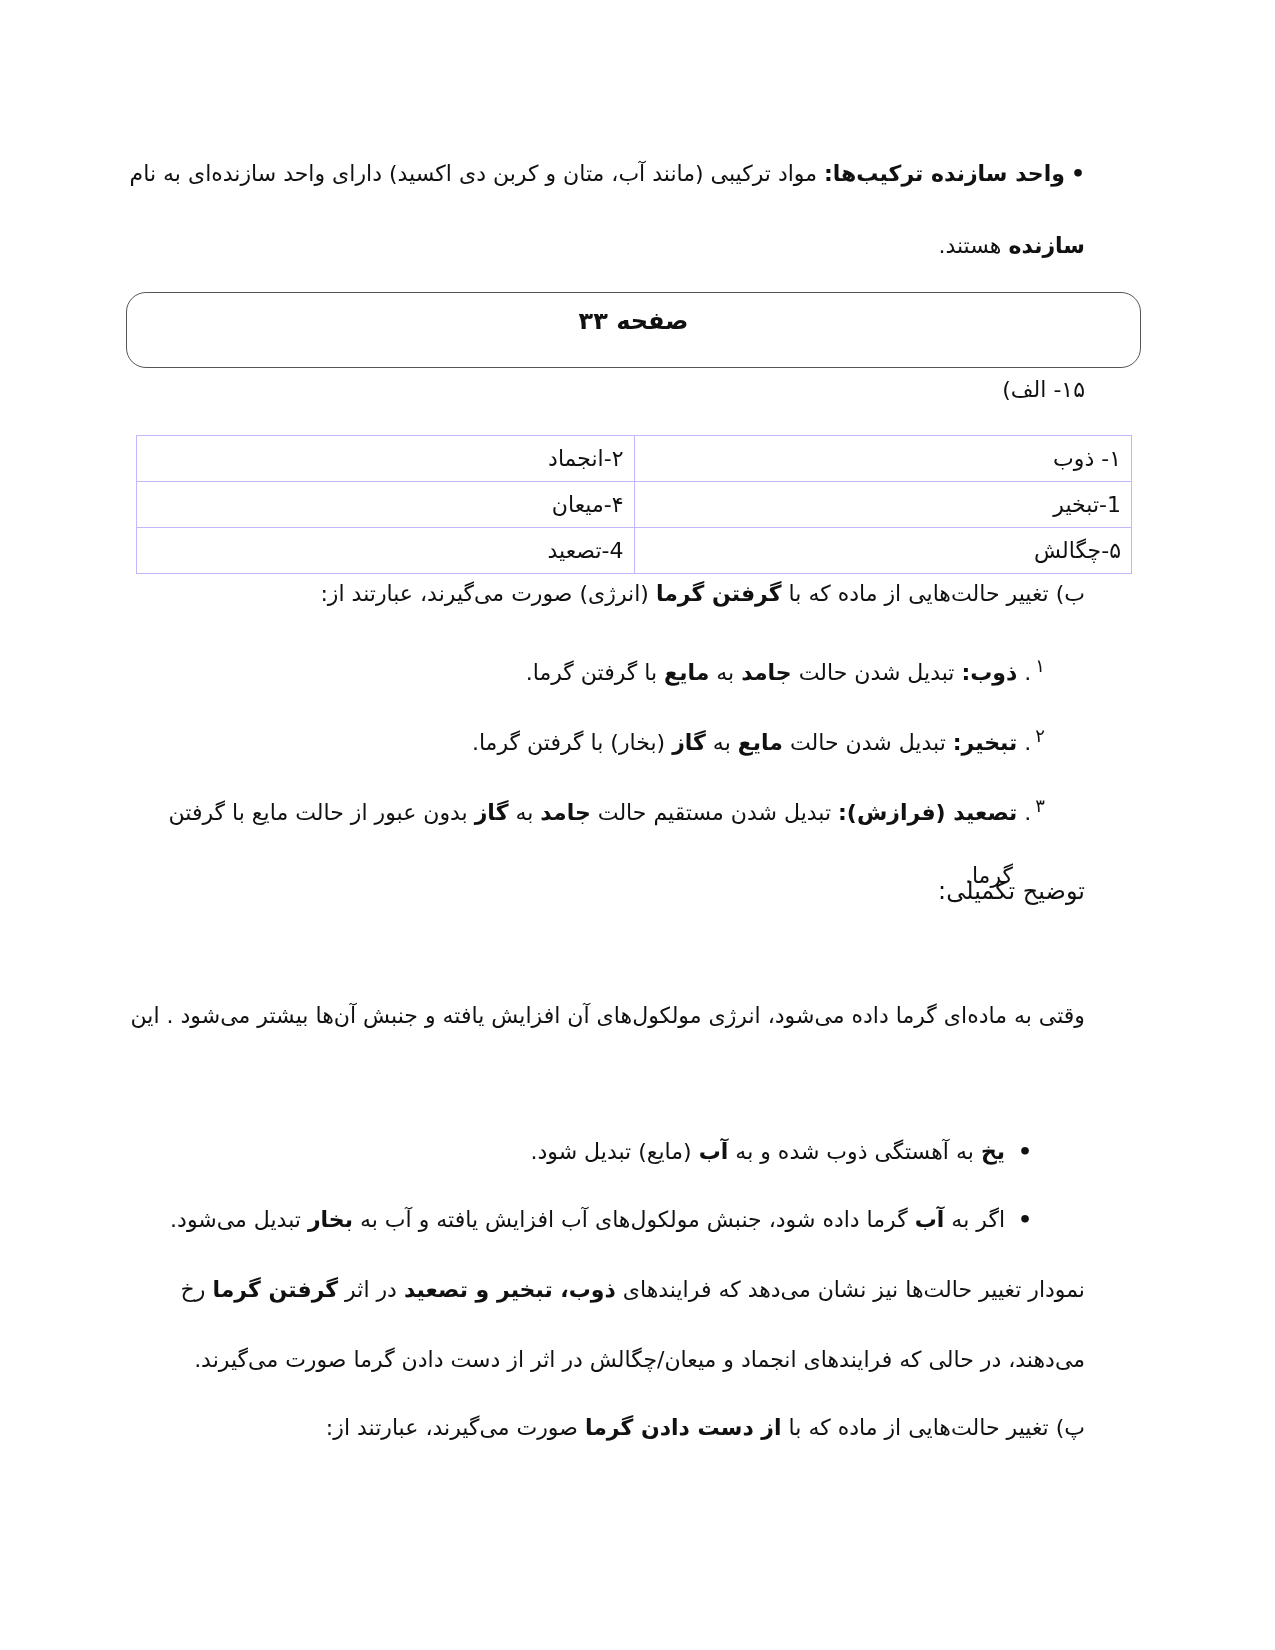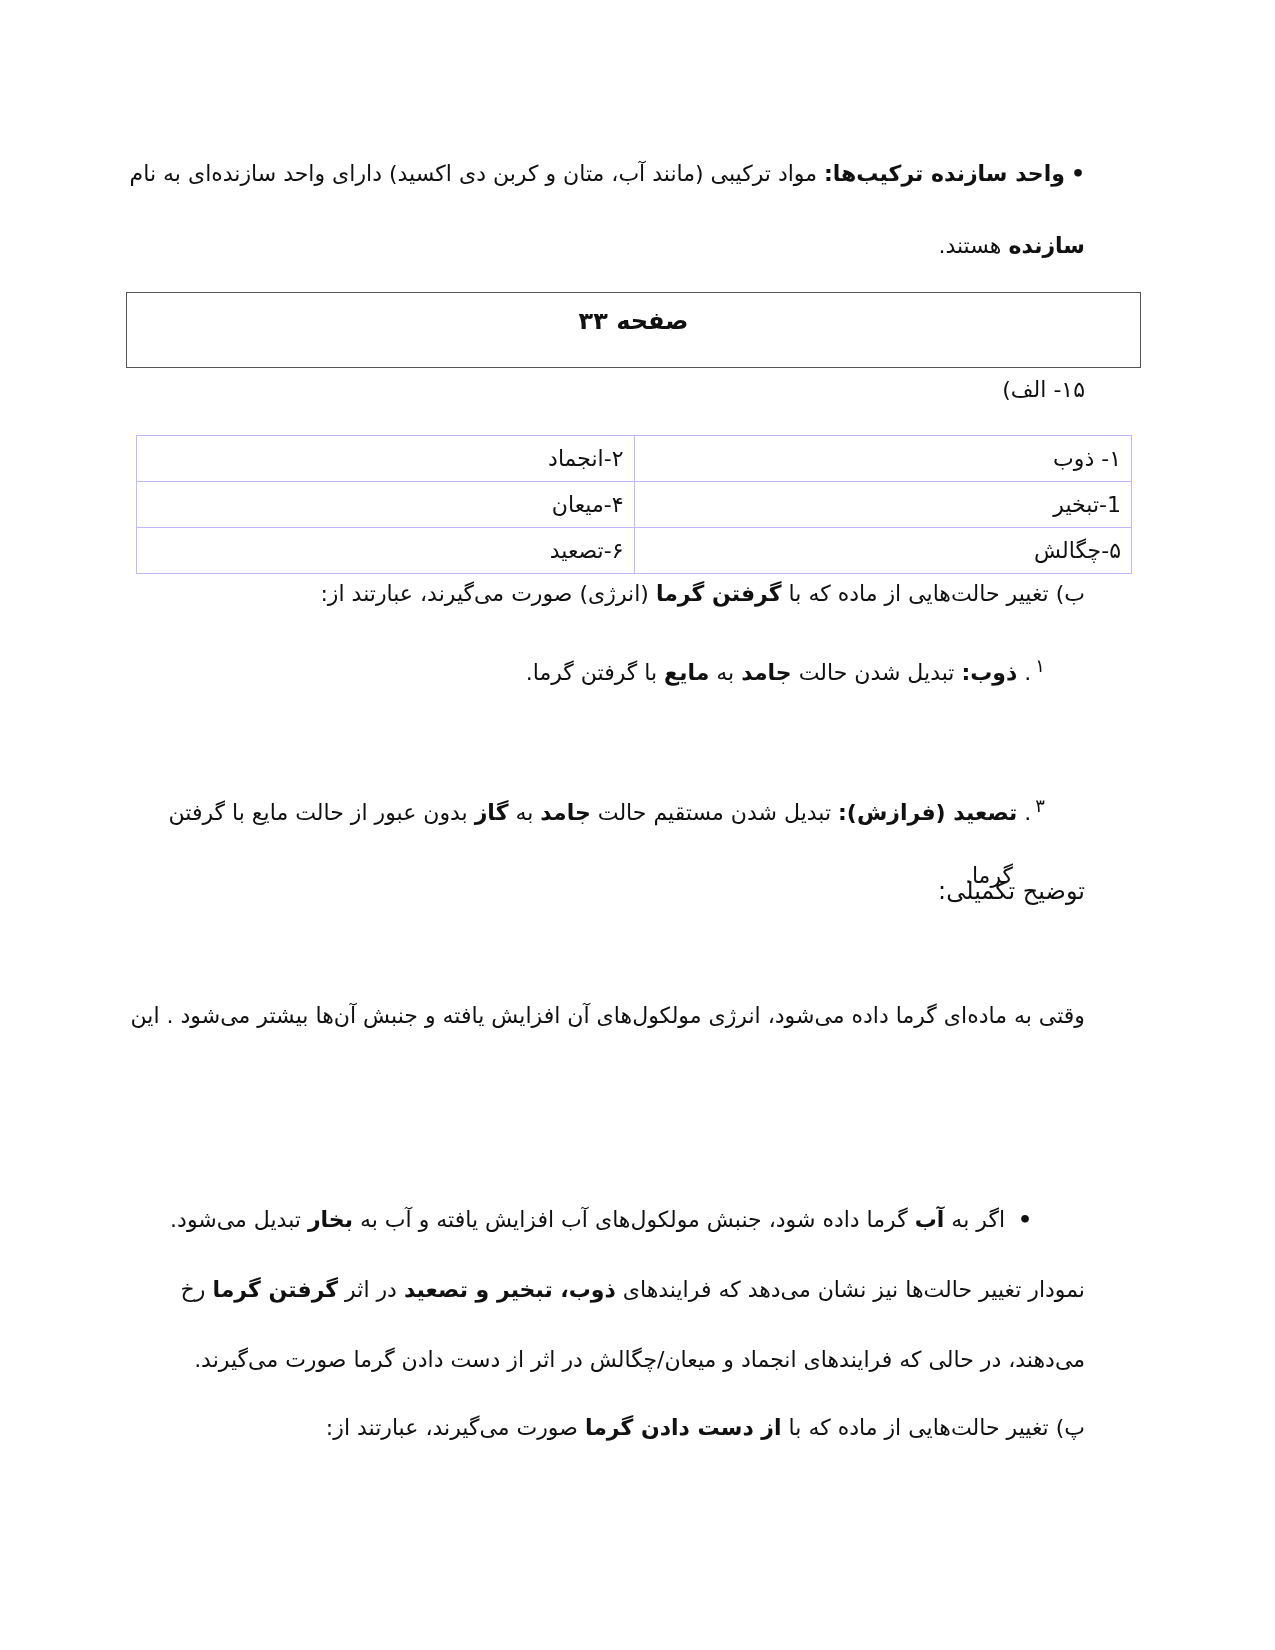--- a/index.html
+++ b/index.html
@@ -45,61 +45,67 @@
 <div class="page">
 
 
   <div class="line" style="top:156px;">
     <span class="bullet-dot">•</span><b>واحد سازنده ترکیب‌ها:</b><span> مواد ترکیبی (مانند آب، متان و کربن دی اکسید) دارای واحد سازنده‌ای به نام</span>
   </div>
   <div class="line" style="top:228px;">
     <b>سازنده</b><span> هستند.</span>
   </div>
 
-  <div class="boxed" style="top:292px;">
+  <div class="boxed" style="top:292px;border-radius:20px;">
     <div class="title">صفحه ۳۳</div>
   </div>
 
   <div class="line" style="top:372px;">۱۵- الف)</div>
 
   <table class="states" style="top:435px;">
     <tbody>
         <tr>
       <td>۱- ذوب</td>
       <td>۲-انجماد</td>
     </tr>
     <tr>
       <td>1-تبخیر</td>
       <td>۴-میعان</td>
     </tr>
     <tr>
       <td>۵-چگالش</td>
-      <td>۶-تصعید</td>
+      <td>4-تصعید</td>
     </tr>
   </tbody>
     </table>
 
   <div class="line" style="top:576px;">
     <span>ب) تغییر حالت‌هایی از ماده که با </span><b>گرفتن گرما</b><span> (انرژی) صورت می‌گیرند، عبارتند از:</span>
   </div>
 
   <div class="line" style="top:648px; right:230px;">
     <span class="num">۱</span><span>. </span><b>ذوب:</b><span> تبدیل شدن حالت </span><b>جامد</b><span> به </span><b>مایع</b><span> با گرفتن گرما.</span>
   </div>
 
+  <div class="line" style="top:718px; right:230px;">
+    <span class="num">۲</span><span>. </span><b>تبخیر:</b><span> تبدیل شدن حالت </span><b>مایع</b><span> به </span><b>گاز</b><span> (بخار) با گرفتن گرما.</span>
+  </div>
 
   <div class="line" style="top:788px; right:230px;">
     <span class="num">۳</span><span>. </span><b>تصعید (فرازش):</b><span> تبدیل شدن مستقیم حالت </span><b>جامد</b><span> به </span><b>گاز</b><span> بدون عبور از حالت مایع با گرفتن</span>
   </div>
   <div class="line" style="top:858px; right:262px;">گرما.</div>
 
   <div class="line" style="top:873px; font-size:24px; font-weight:normal;">توضیح تکمیلی:</div>
 
   <div class="line" style="top:998px;">وقتی به ماده‌ای گرما داده می‌شود، انرژی مولکول‌های آن افزایش یافته و جنبش آن‌ها بیشتر می‌شود . این</div>
 
+  <div class="line" style="top:1134px; right:230px;">
+    <span class="li-bullet">•</span><b>یخ</b><span> به آهستگی ذوب شده و به </span><b>آب</b><span> (مایع) تبدیل شود.</span>
+  </div>
   <div class="line" style="top:1202px; right:230px;">
     <span class="li-bullet">•</span><span>اگر به </span><b>آب</b><span> گرما داده شود، جنبش مولکول‌های آب افزایش یافته و آب به </span><b>بخار</b><span> تبدیل می‌شود.</span>
   </div>
 
   <div class="line" style="top:1272px;">
     <span>نمودار تغییر حالت‌ها نیز نشان می‌دهد که فرایندهای </span><b>ذوب، تبخیر و تصعید</b><span> در اثر </span><b>گرفتن گرما</b><span> رخ</span>
   </div>
   <div class="line" style="top:1342px;">می‌دهند، در حالی که فرایندهای انجماد و میعان/چگالش در اثر از دست دادن گرما صورت می‌گیرند.</div>
 
   <div class="line" style="top:1410px;">

